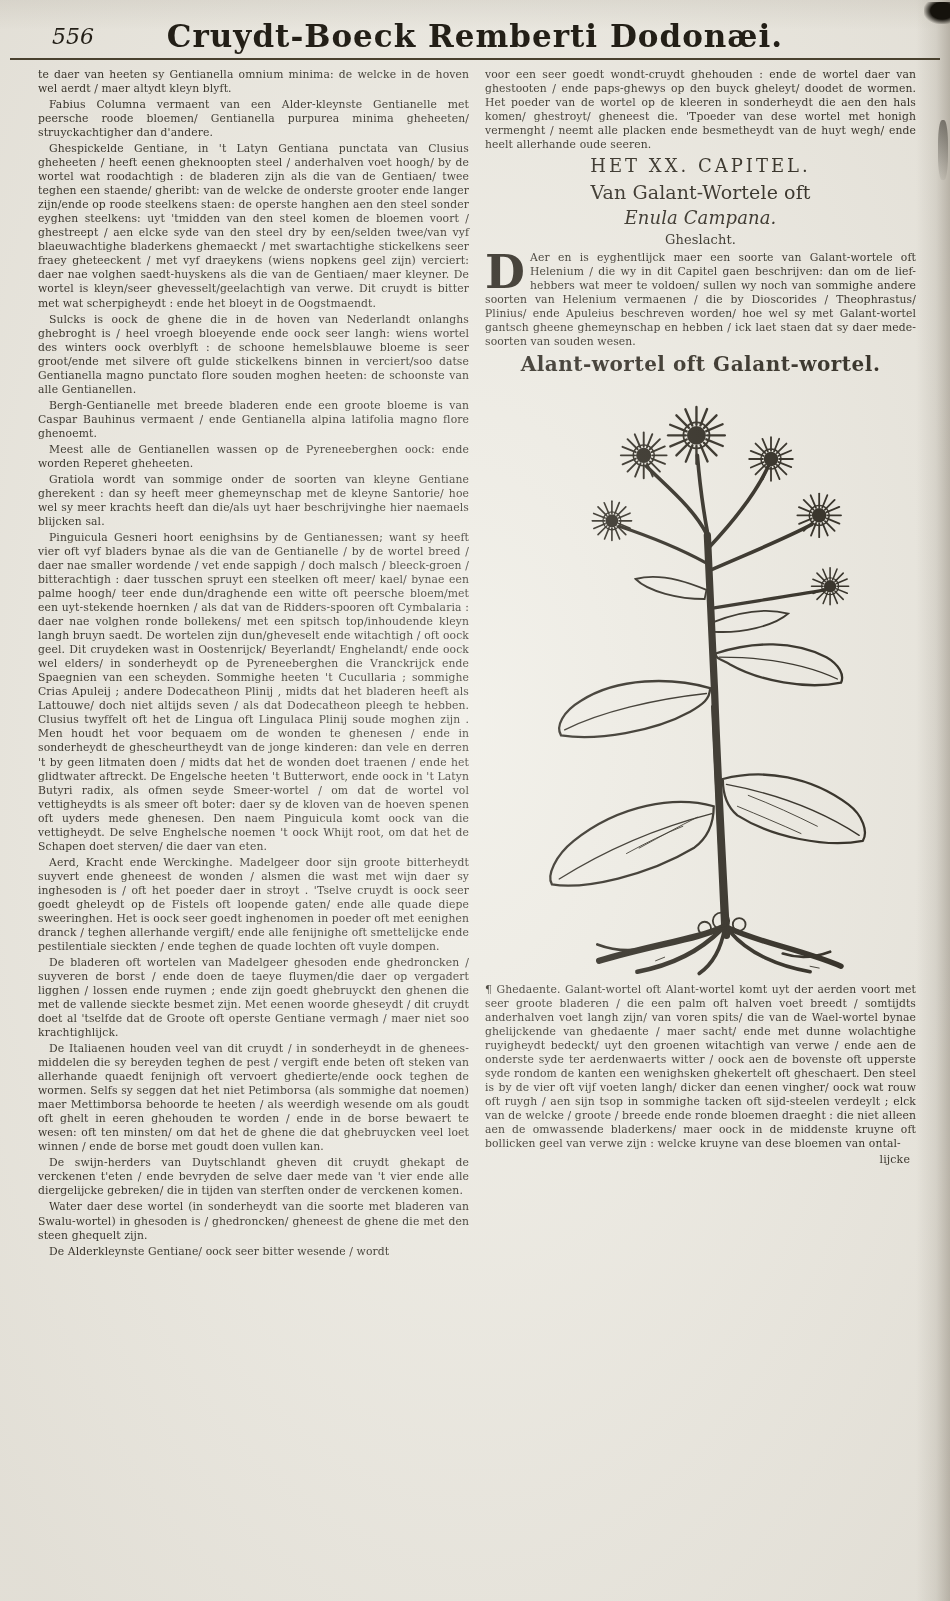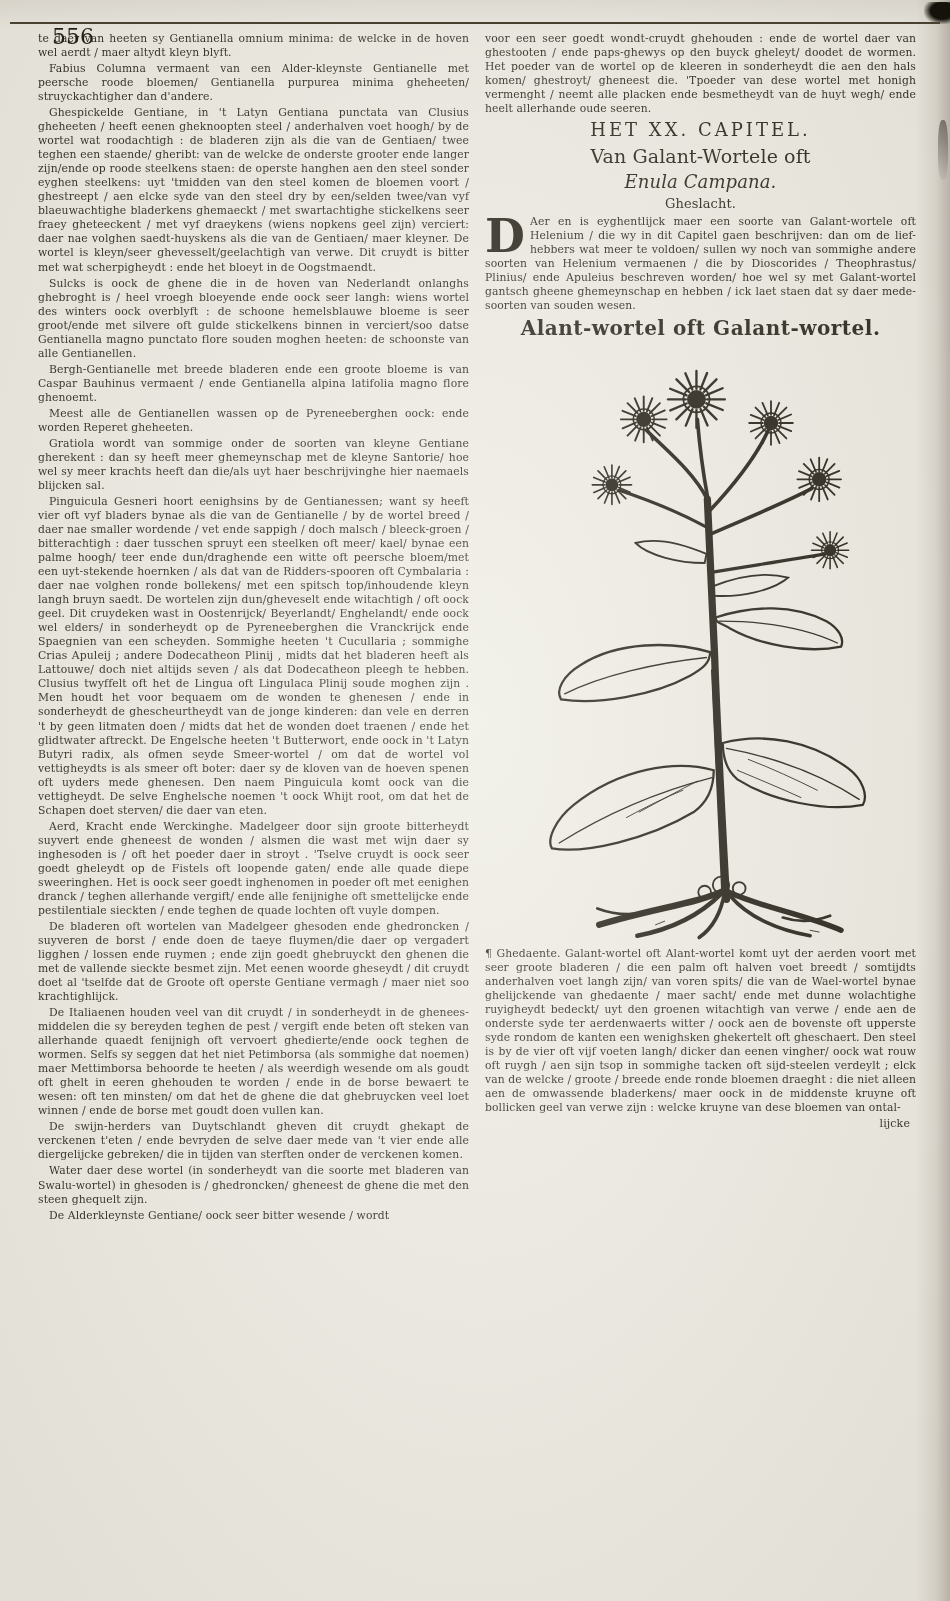--- a/index.html
+++ b/index.html
@@ -31,21 +31,21 @@
   }
 
   header.pagehead {
     position: relative;
     padding: 18px 40px 4px 40px;
     border-bottom: 2px solid #49412f;
     margin: 0 10px;
   }
   .page-number {
     position:absolute; left: 42px; top: 24px;
-    font-size: 22px;
+    font-style: italic; font-size: 22px;
   }
   .running-title {
     text-align:center;
     font-size: 31px;
     font-weight: bold;
     letter-spacing: 1px;
     font-family: "DejaVu Serif", serif;
   }
 
   .columns {
@@ -120,20 +120,21 @@
 </style>
 </head>
 <body>
 
 <div class="paper-shade"></div>
 <div class="smudge"></div>
 <div class="smudge2"></div>
 
 <header class="pagehead">
   <span class="page-number">556</span>
+  <div class="running-title">Cruydt-Boeck Remberti Dodonæi.</div>
 </header>
 
 <div class="columns">
 
   <div class="col">
     <p class="noindent">te daer van heeten sy Gentianella omnium minima: de welcke in de hoven wel aerdt / maer altydt kleyn blyft.</p>
     <p>Fabius Columna vermaent van een Alder-kleynste Gentianelle met peersche roode bloemen/ Gentianella purpurea minima gheheeten/ struyckachtigher dan d'andere.</p>
     <p>Ghespickelde Gentiane, in 't Latyn Gentiana punctata van Clusius gheheeten / heeft eenen gheknoopten steel / anderhalven voet hoogh/ by de wortel wat roodachtigh : de bladeren zijn als die van de Gentiaen/ twee teghen een staende/ gheribt: van de welcke de onderste grooter ende langer zijn/ende op roode steelkens staen: de operste hanghen aen den steel sonder eyghen steelkens: uyt 'tmidden van den steel komen de bloemen voort / ghestreept / aen elcke syde van den steel dry by een/selden twee/van vyf blaeuwachtighe bladerkens ghemaeckt / met swartachtighe stickelkens seer fraey gheteeckent / met vyf draeykens (wiens nopkens geel zijn) verciert: daer nae volghen saedt-huyskens als die van de Gentiaen/ maer kleyner. De wortel is kleyn/seer ghevesselt/geelachtigh van verwe. Dit cruydt is bitter met wat scherpigheydt : ende het bloeyt in de Oogstmaendt.</p>
     <p>Sulcks is oock de ghene die in de hoven van Nederlandt onlanghs ghebroght is / heel vroegh bloeyende ende oock seer langh: wiens wortel des winters oock overblyft : de schoone hemelsblauwe bloeme is seer groot/ende met silvere oft gulde stickelkens binnen in verciert/soo datse Gentianella magno punctato flore souden moghen heeten: de schoonste van alle Gentianellen.</p>
     <p>Bergh-Gentianelle met breede bladeren ende een groote bloeme is van Caspar Bauhinus vermaent / ende Gentianella alpina latifolia magno flore ghenoemt.</p>

